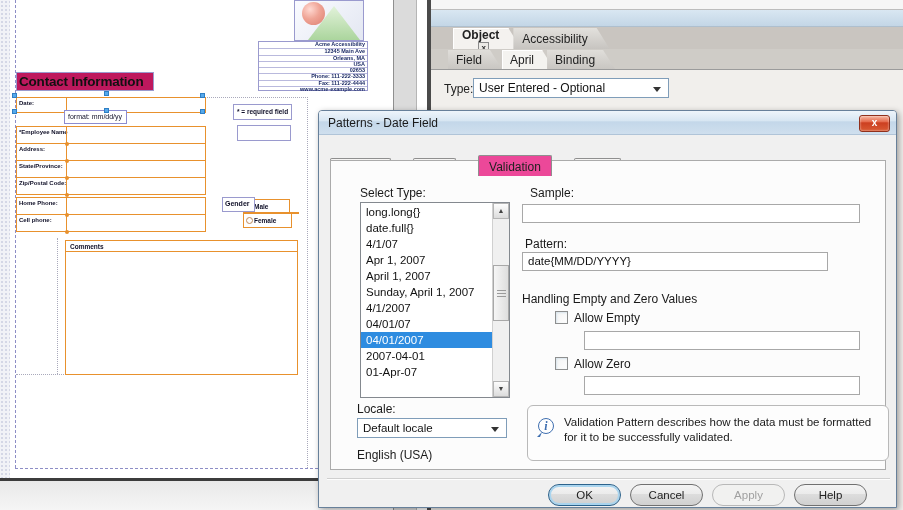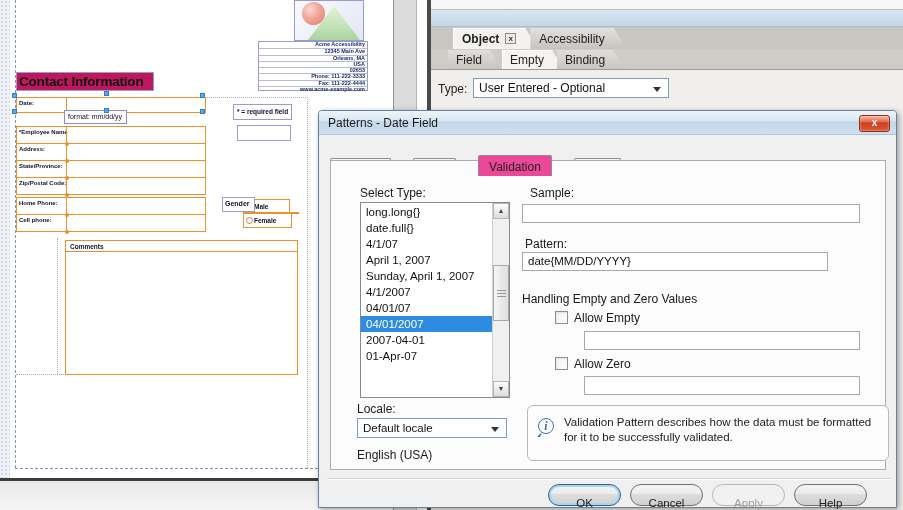--- a/index.html
+++ b/index.html
@@ -72,32 +72,32 @@
 
   
   #palette { left:431px; top:0; width:472px; height:510px; background:#f1efec; }
   .pal-top { left:0; top:0; width:472px; height:10px; background:#f6f6f6; border-bottom:1px solid #bdbdbd; }
   .pal-title { left:0; top:10px; width:472px; height:17px; background:linear-gradient(#d9e7f2,#c3d6e6);
     border-bottom:1px solid #aebfce; }
   .pal-tabs { left:0; top:27px; width:472px; height:22px; background:#c9c5c0; padding-left:22px;
     display:flex; align-items:flex-end; }
   .ptab { height:21px; clip-path:polygon(0 0, calc(100% - 13px) 0, 100% 100%, 0 100%);
     display:flex; align-items:center; font-size:12px; color:#222; padding:0 22px 0 9px; }
-  .ptab.active { background:#f4f2ef; font-weight:bold; box-shadow:inset 1px 1px 0 #fff; }
+  .ptab.active { background:#f4f2ef; font-weight:bold; box-shadow:inset 1px 1px 0 #fff;flex-direction:column; }
   .ptab.inactive { background:linear-gradient(#e3e1dd,#c7c4c0); margin-left:-8px; z-index:0; }
   .ptab .x-icon { width:11px; height:11px; border:1px solid #8a8a8a; background:#eceae6;
     font-size:8px; line-height:9px; text-align:center; color:#333; margin-left:6px; font-weight:bold; }
   .pal-subtabs { left:0; top:49px; width:472px; height:21px; background:#cfccc7;
     border-bottom:1px solid #9b9b9b; padding-left:17px; display:flex; align-items:flex-end; }
   .stab { height:19px; clip-path:polygon(0 0, calc(100% - 12px) 0, 100% 100%, 0 100%);
     display:flex; align-items:center; font-size:12px; color:#222; padding:0 20px 0 8px; }
   .stab.active { background:#f4f3f0; box-shadow:inset 1px 1px 0 #fff; }
   .stab.inactive { background:linear-gradient(#e0deda,#c9c6c2); margin-left:-7px; }
   .type-row { left:0; top:70px; width:472px; height:42px; background:#f1efec; }
-  .type-label { position:absolute; left:7px; top:12px; font-size:12px; color:#222; }
+  .type-label { position:absolute; left:13px; top:12px; font-size:12px; color:#222; }
   .type-combo { position:absolute; left:42px; top:8px; width:196px; height:20px; background:#fff;
     border:1px solid #7f9db9; font-size:12px; color:#111; padding:2px 0 0 5px; }
   .combo-arrow { position:absolute; right:7px; top:8px; width:0; height:0;
     border-left:4px solid transparent; border-right:4px solid transparent; border-top:5px solid #333; }
 
   
   #dialog { left:318px; top:110px; width:579px; height:398px; z-index:10;
     border:1px solid #67809a; border-radius:4px 4px 0 0; background:#f0f0f0;
     box-shadow:2px 2px 6px rgba(0,0,0,0.35); }
   .dlg-titlebar { position:absolute; left:0; top:0; right:0; height:24px; border-radius:3px 3px 0 0;
@@ -139,21 +139,21 @@
   .info-icon { position:absolute; left:10px; top:12px; width:16px; height:16px; border-radius:50%;
     border:1.5px solid #3f6fb0; color:#3f6fb0; font-family:"Liberation Serif",serif; font-style:italic;
     font-weight:bold; font-size:12px; text-align:center; line-height:14px; background:#fff; }
   .info-icon::after { content:""; position:absolute; left:-2px; bottom:-4px; width:5px; height:5px;
     background:#3f6fb0; clip-path:polygon(0 100%,100% 0,60% 100%); }
   .info-text { position:absolute; left:36px; top:9px; width:310px; font-size:11.5px; color:#1a1a1a; line-height:15px; }
   .dlg-sep { position:absolute; left:8px; top:367px; width:563px; height:2px;
     border-top:1px solid #cfcfcf; border-bottom:1px solid #fdfdfd; }
   .dlg-buttons { position:absolute; top:373px; right:29px; display:flex; gap:9px; }
   .btn { width:73px; height:22px; border:1px solid #707070; border-radius:11px; font-size:11.5px; color:#222;
-    background:linear-gradient(#f4f4f4,#ebebeb 45%,#dddddd 46%,#d0d0d0); text-align:center; padding-top:12px; }
+    background:linear-gradient(#f4f4f4,#ebebeb 45%,#dddddd 46%,#d0d0d0); text-align:center; padding-top:4px; }
   .btn.default { border:1px solid #2c628b; box-shadow:0 0 0 2px #a9d4ee inset; }
   .btn.disabled { color:#a0a0a0; background:#f1f1f0; border-color:#b8b8b8; }
 </style>
 </head>
 <body>
 
 <div id="app">
 
   <div id="canvas" class="abs">
     <div class="abs margin-strip"></div>
@@ -260,21 +260,21 @@
       </div>
       <div class="ptab inactive">
         <span>Accessibility</span>
       </div>
     </div>
     <div class="abs pal-subtabs">
       <div class="stab inactive" style="margin-left:0;">
         <span>Field</span>
       </div>
       <div class="stab active">
-        <span>Empty</span>
+        <span>April</span>
       </div>
       <div class="stab inactive">
         <span>Binding</span>
       </div>
     </div>
     <div class="abs type-row">
       <span class="type-label">Type:</span>
       <div class="type-combo">
         <span>User Entered - Optional</span>
         <span class="combo-arrow"></span>
@@ -296,20 +296,21 @@
     </div>
 
     <div class="dlg-panel">
       <span class="plabel" style="left:29px;top:25px;">Select Type:</span>
 
       <div class="listbox">
         <div class="items">
           <div class="li">long.long{}</div>
           <div class="li">date.full{}</div>
           <div class="li">4/1/07</div>
+          <div class="li">Apr 1, 2007</div>
           <div class="li">April 1, 2007</div>
           <div class="li">Sunday, April 1, 2007</div>
           <div class="li">4/1/2007</div>
           <div class="li">04/01/07</div>
           <div class="li selected">04/01/2007</div>
           <div class="li">2007-04-01</div>
           <div class="li">01-Apr-07</div>
         </div>
         <div class="lb-scroll">
           <div class="sb-btn" style="top:0;">▲</div>

